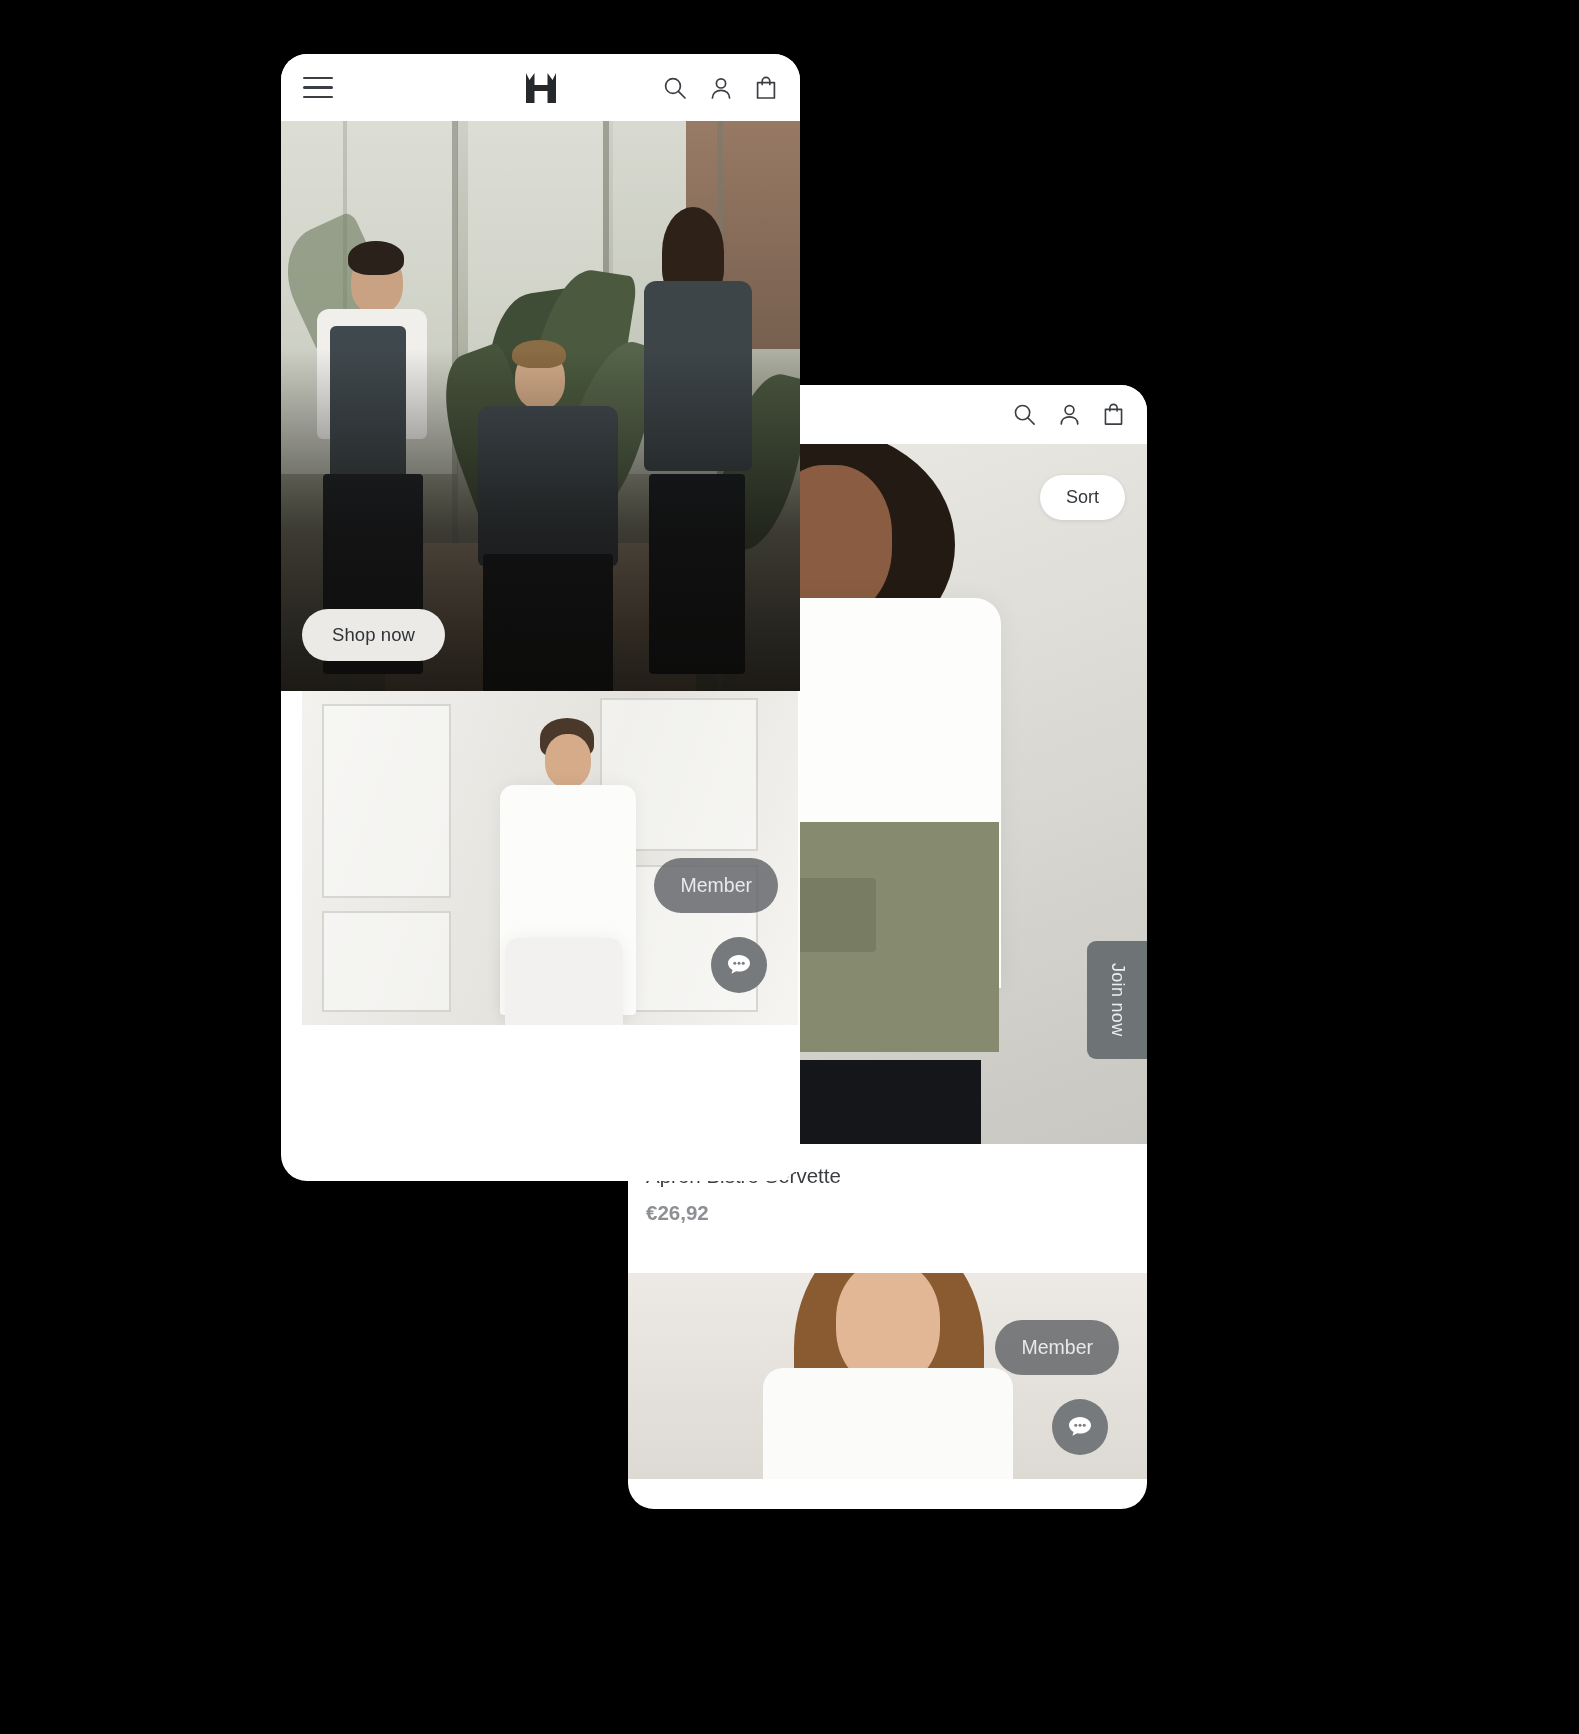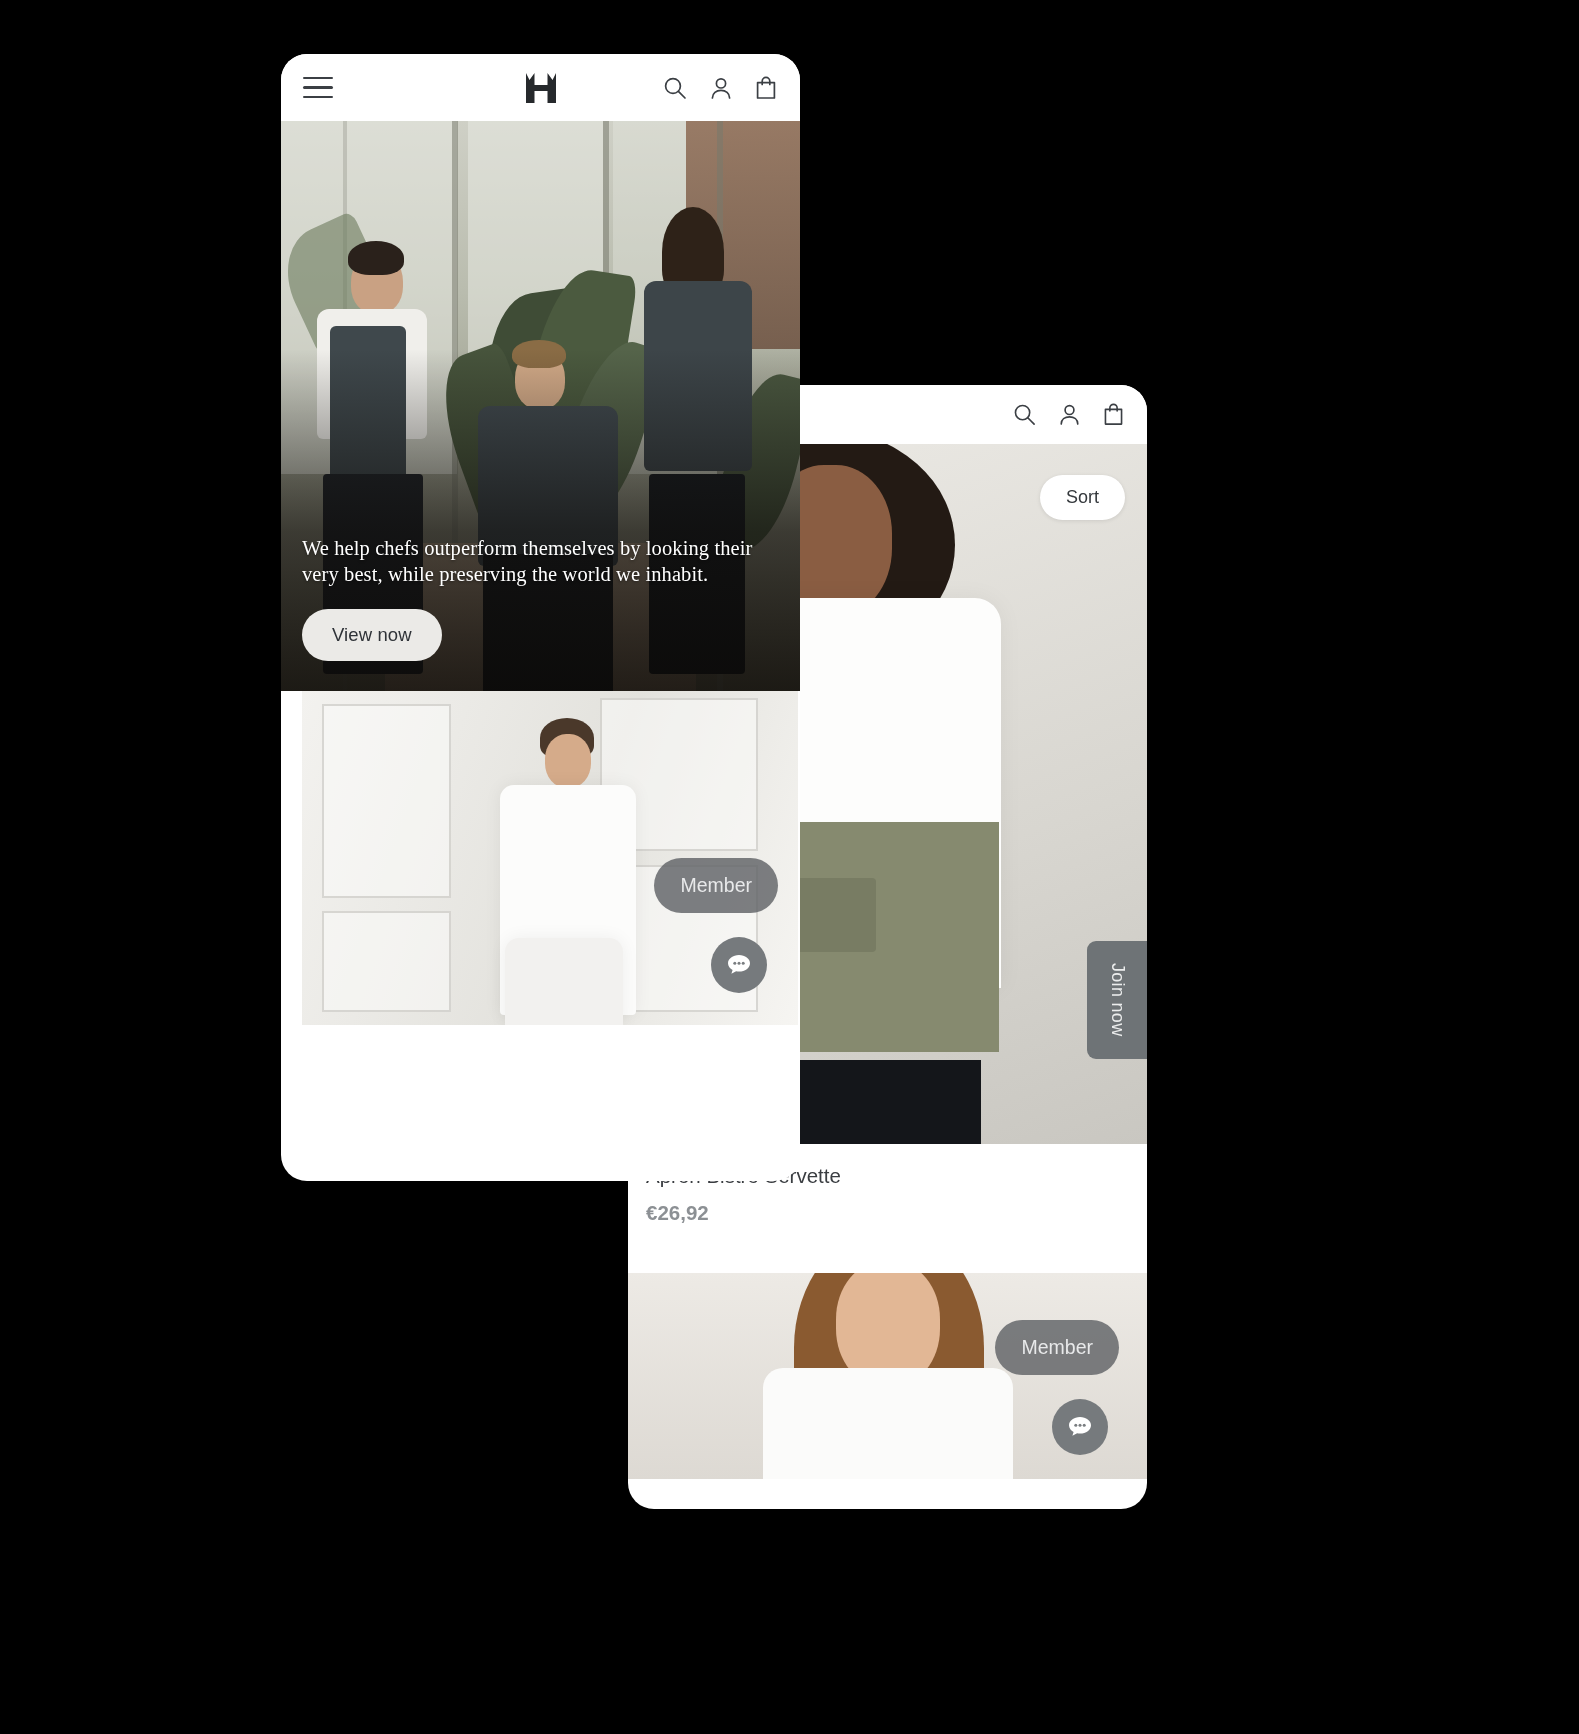--- a/index.html
+++ b/index.html
@@ -251,22 +251,21 @@
 
         <div class="s1-head" style="left:75%;top:18%;width:50px;height:62px;background:#caa183;"></div>
         <div class="s1-hair" style="left:73.5%;top:15%;width:62px;height:90px;background:#2e2218;border-radius:50% 50% 30% 30%;"></div>
         <div class="s1-top" style="left:70%;top:28%;width:108px;height:190px;background:#3d4549;"></div>
         <div class="s1-top" style="left:71%;top:62%;width:96px;height:200px;background:#1b1f23;border-radius:4px;"></div>
       </div>
       <div class="hero-overlay"></div>
     </div>
 
     <div class="hero-content">
-      <div class="hero-text">We help chefs outperform themselves by looking their very best, while preserving the world we inhabit.</div>
-      <button class="shop-btn">View now</button>
+      <button class="shop-btn">Shop now</button>
     </div>
   </div>
 
 
   <div class="pstrip">
     <div class="pcard">
       <div class="scene">
         <div class="s2-bg"></div>
         <div class="s2-panel" style="left:4%;top:4%;width:26%;height:58%;"></div>
         <div class="s2-panel" style="left:4%;top:66%;width:26%;height:30%;"></div>

